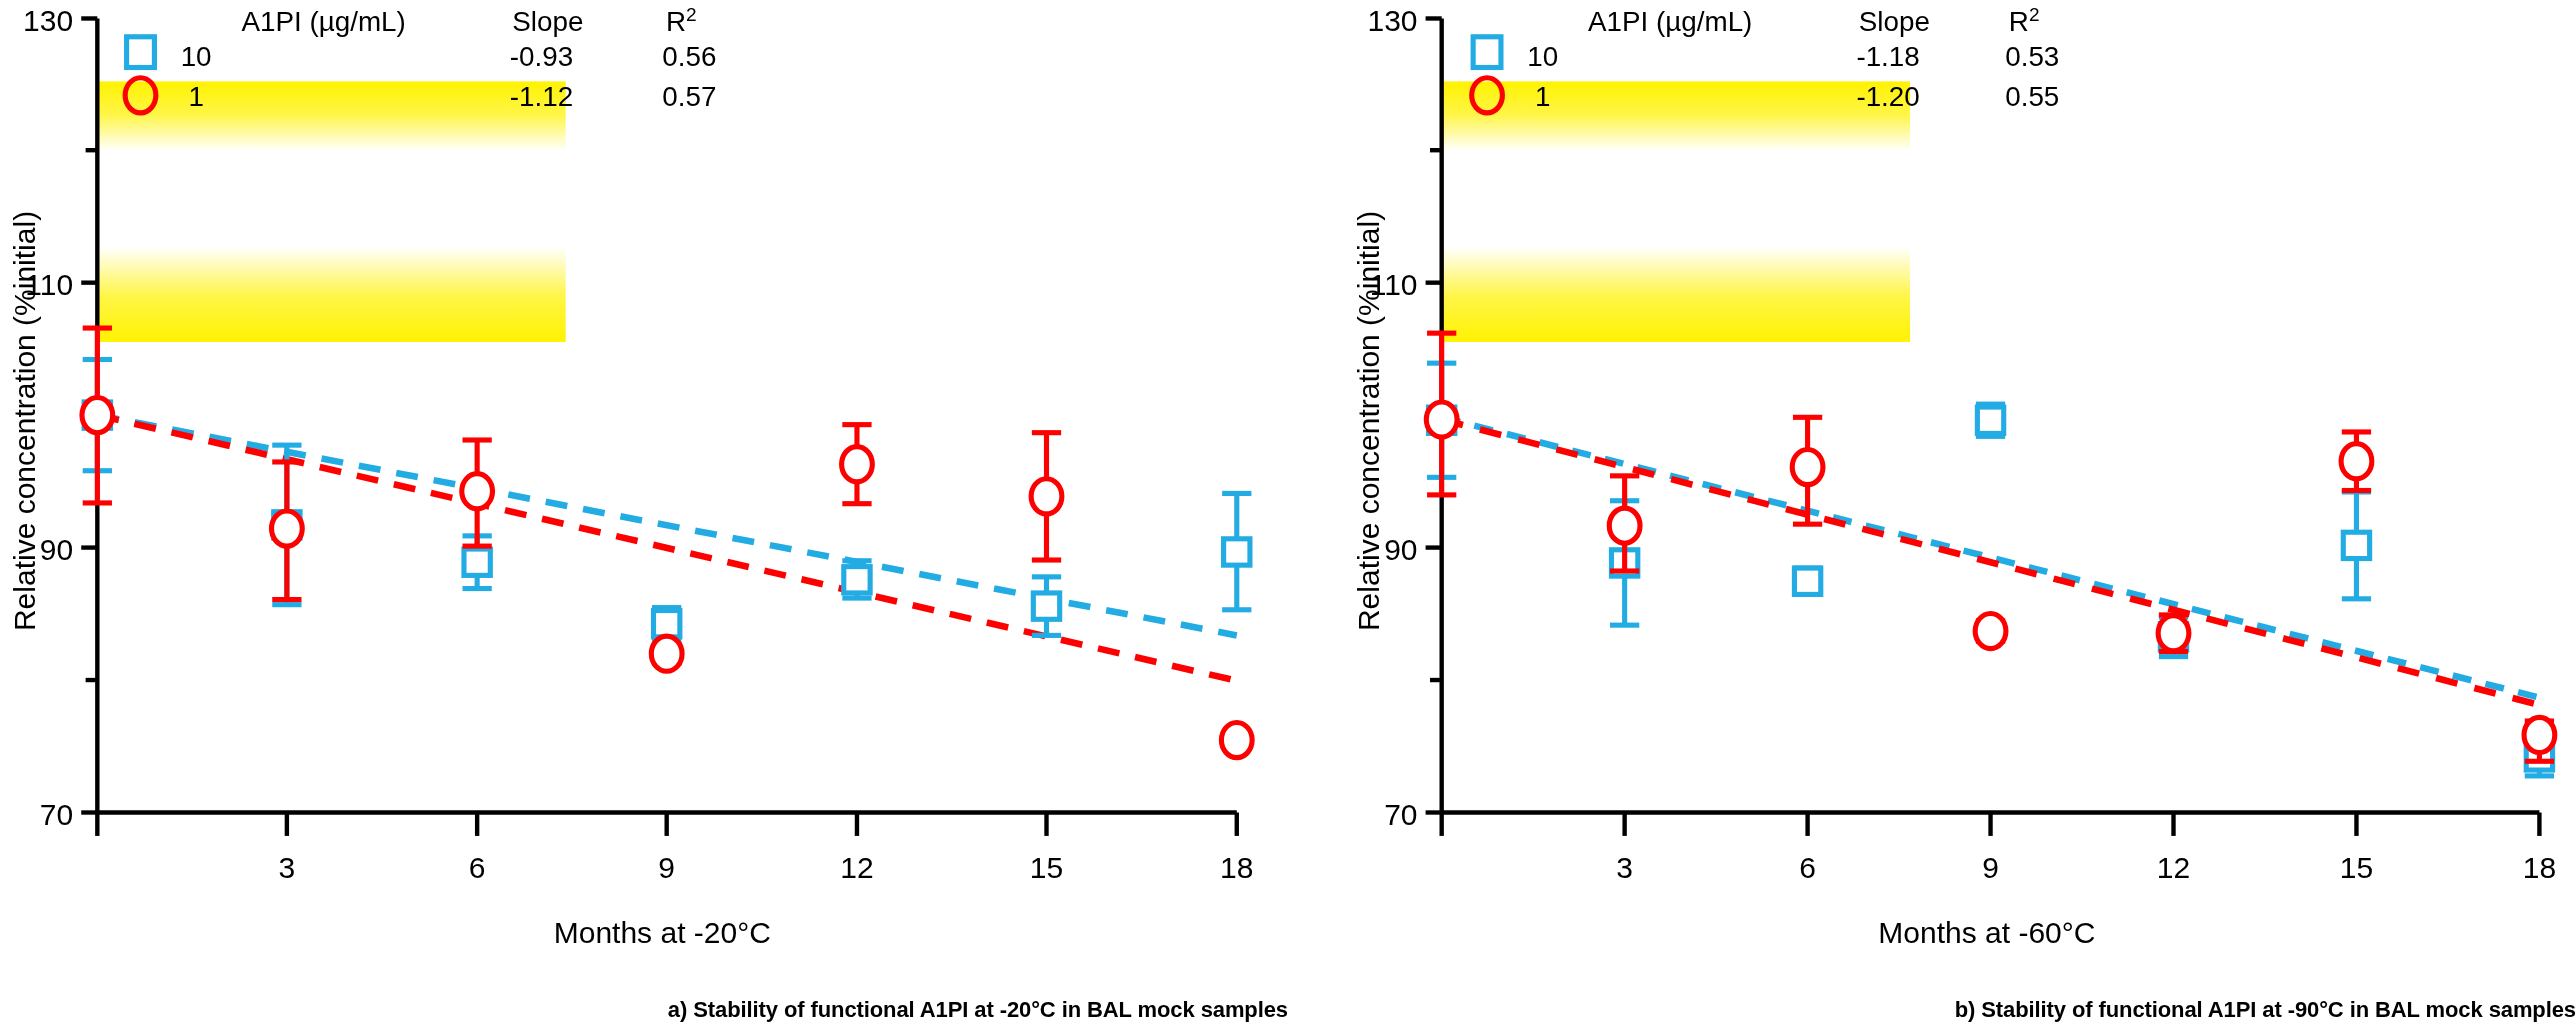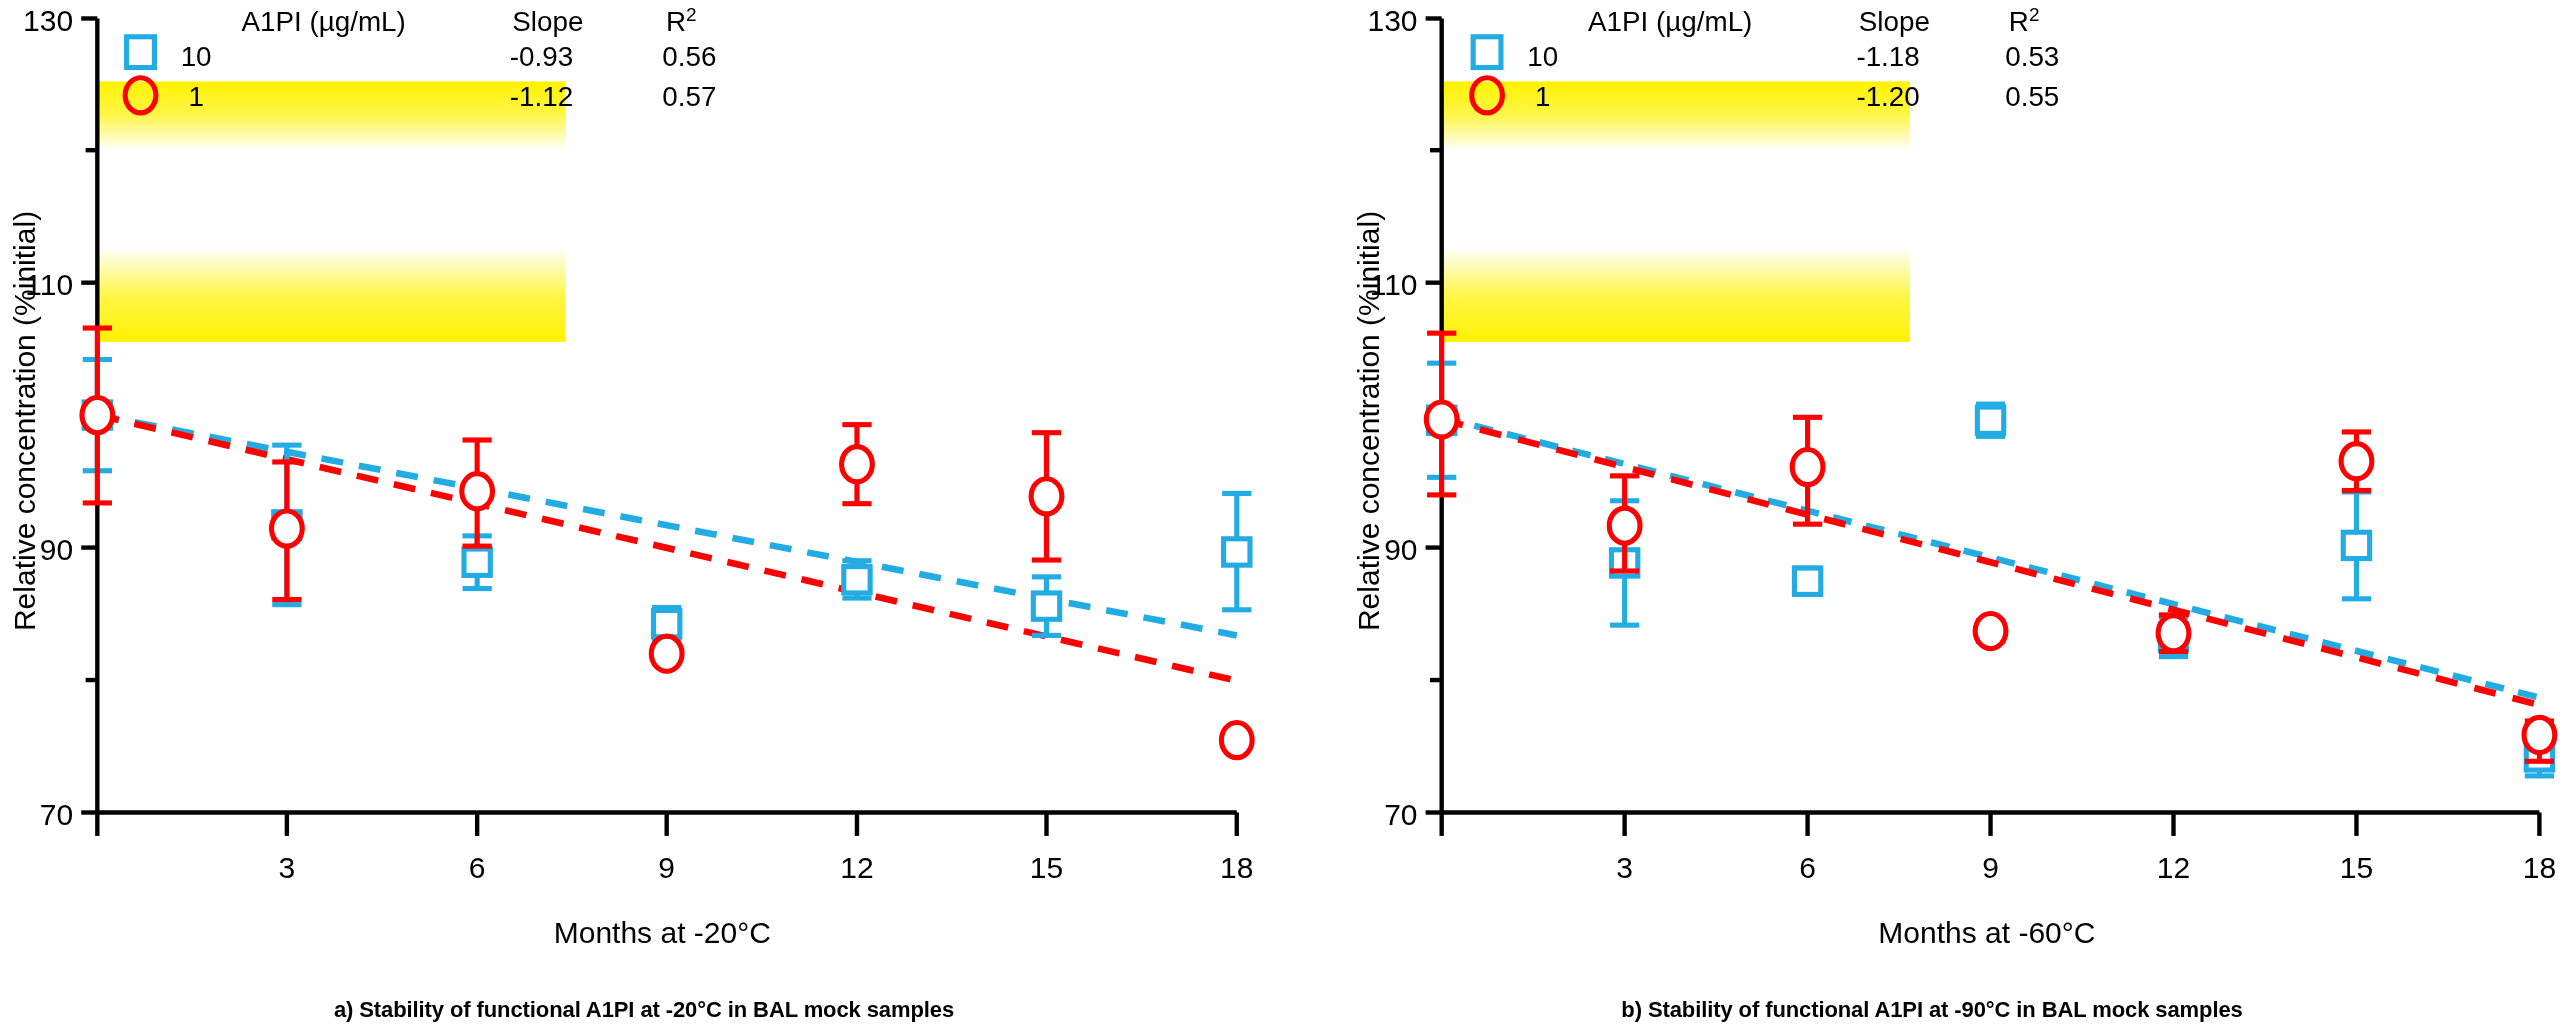--- a/index.html
+++ b/index.html
@@ -18,21 +18,21 @@
   }
   .panel{
     position:relative;
     width:1288px;height:1033px;
   }
   .panel-svg{display:block;}
   .caption{
     position:absolute;
     left:0;right:0;
     bottom:10.2px;
-    text-align:center;
+    text-align:right;
     font-family:"Liberation Sans", sans-serif;
     font-weight:bold;
     font-size:22px;
     letter-spacing:-0.1px;
   }
   text{font-family:"Liberation Sans", sans-serif; fill:#000;}
   .tick-label{font-size:41px;}
   .axis-title{font-size:41px;}
   .legend-text{font-size:38px;}
   .legend-sup{font-size:26px;}

